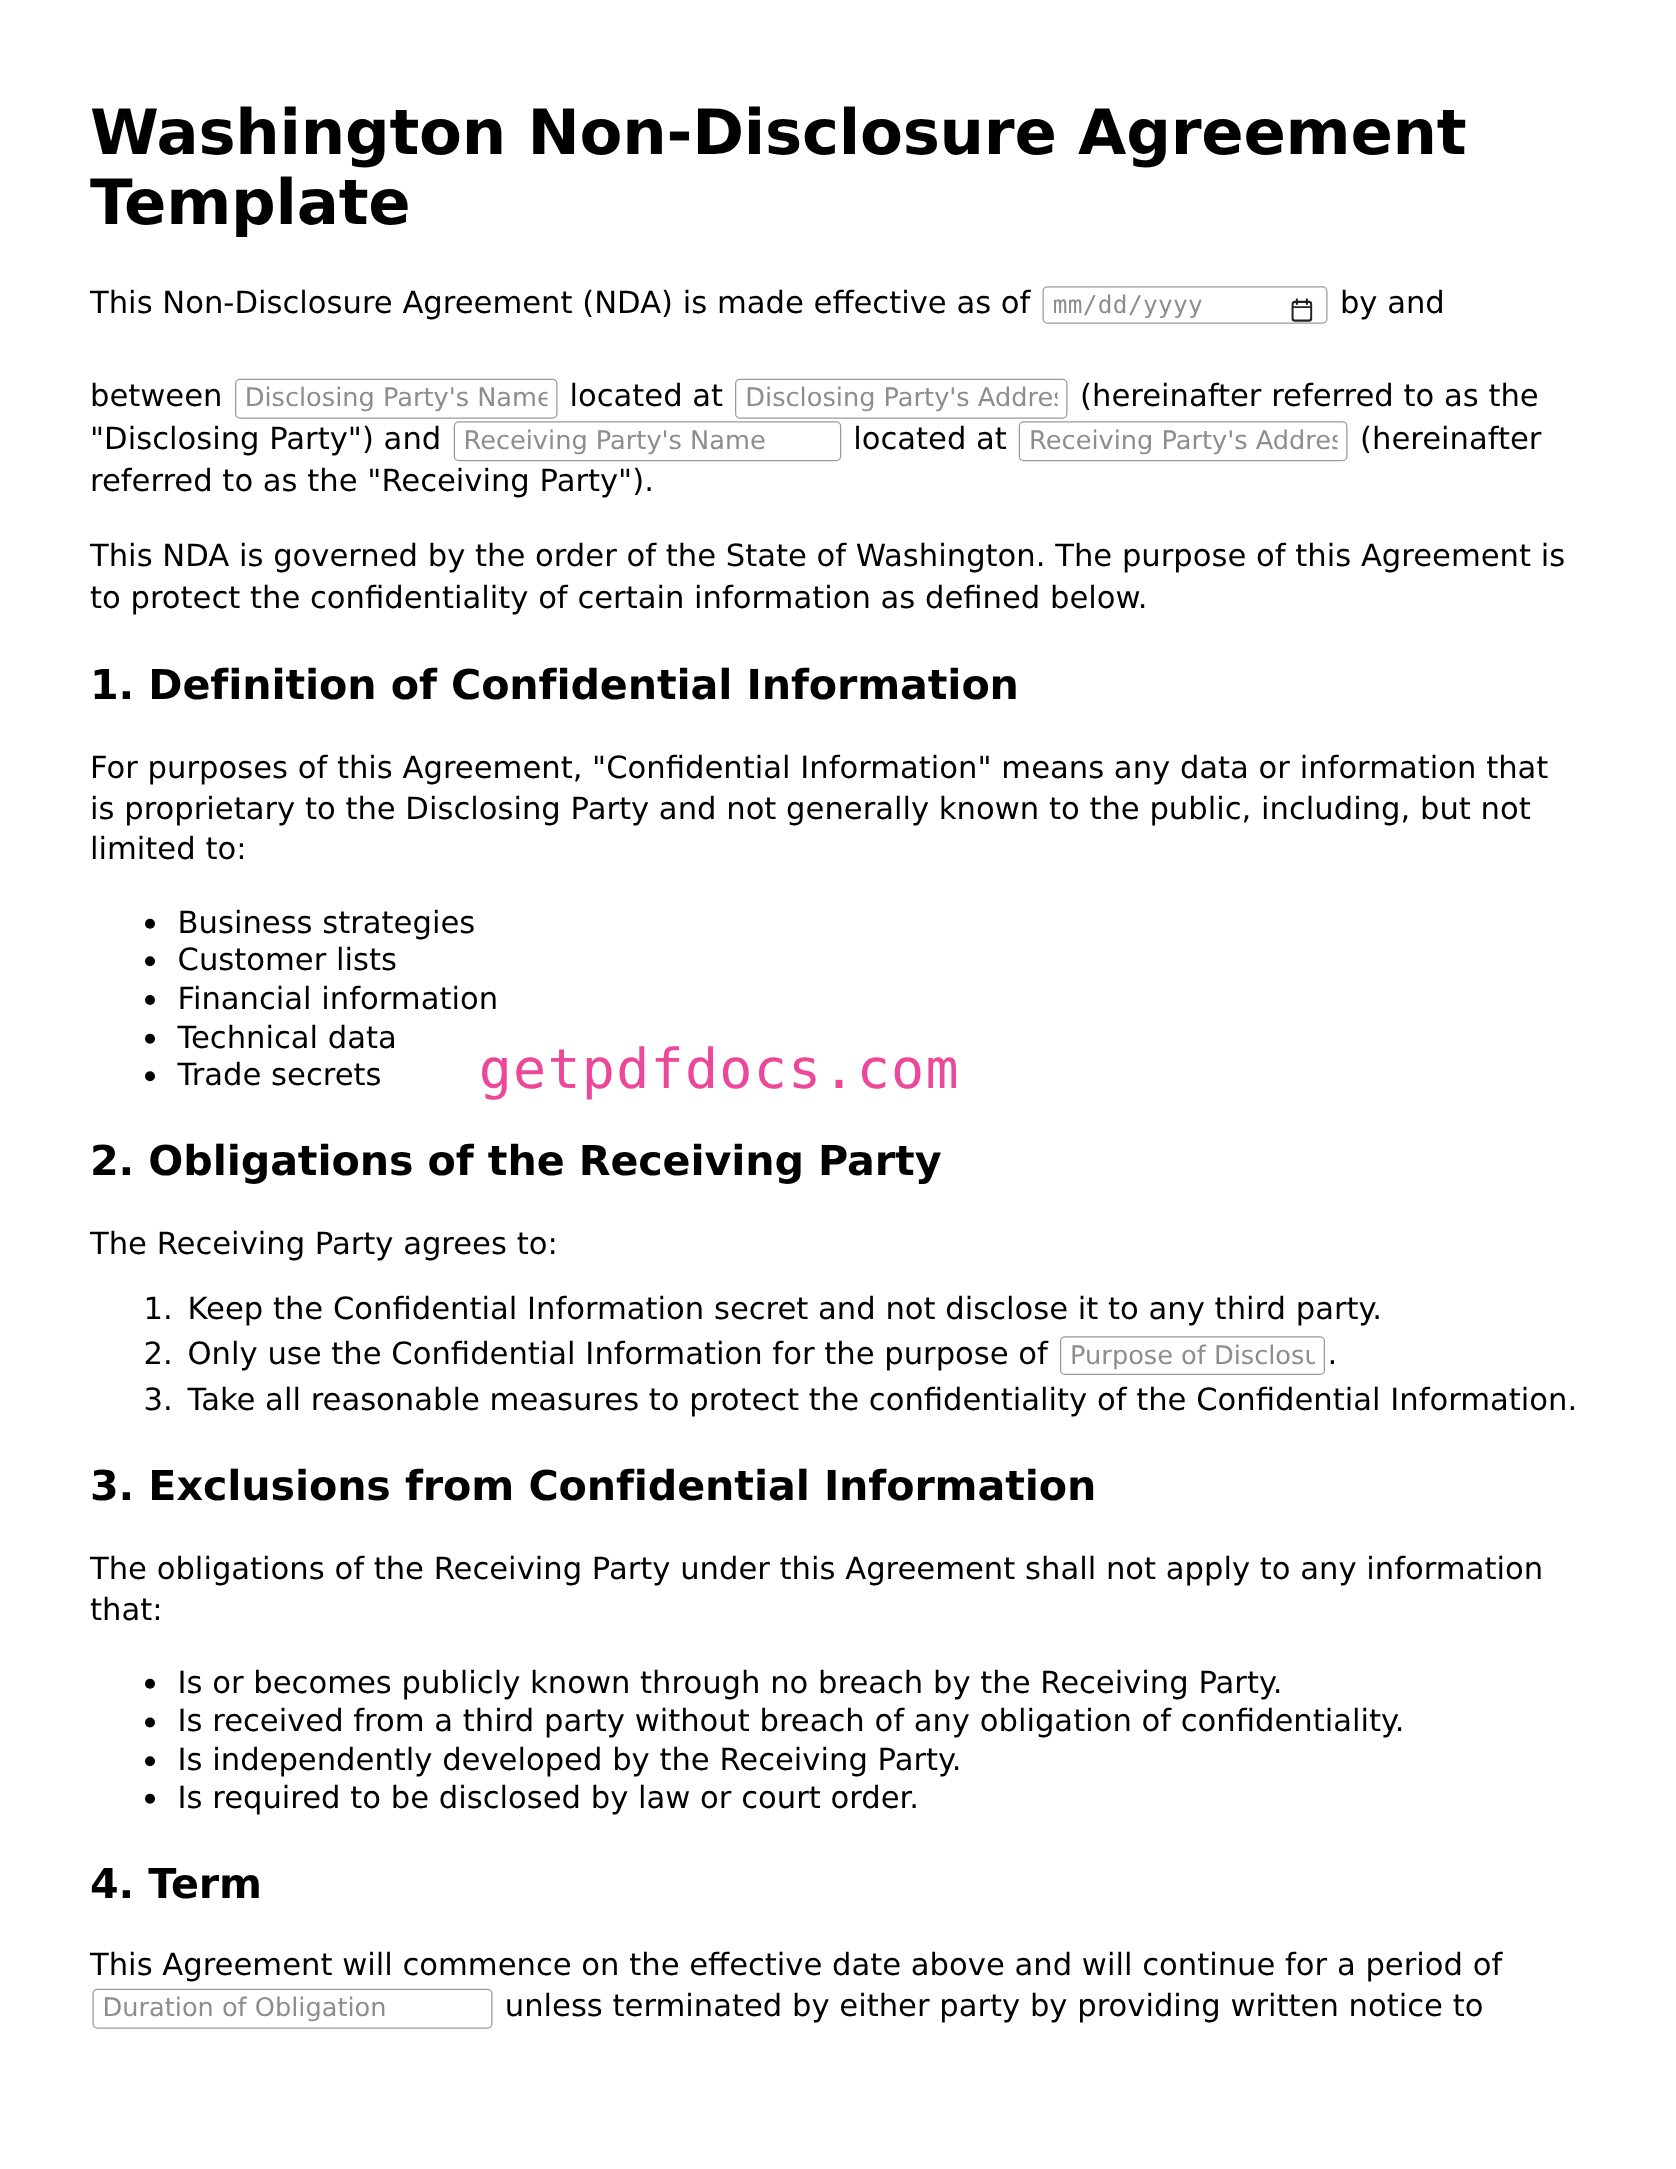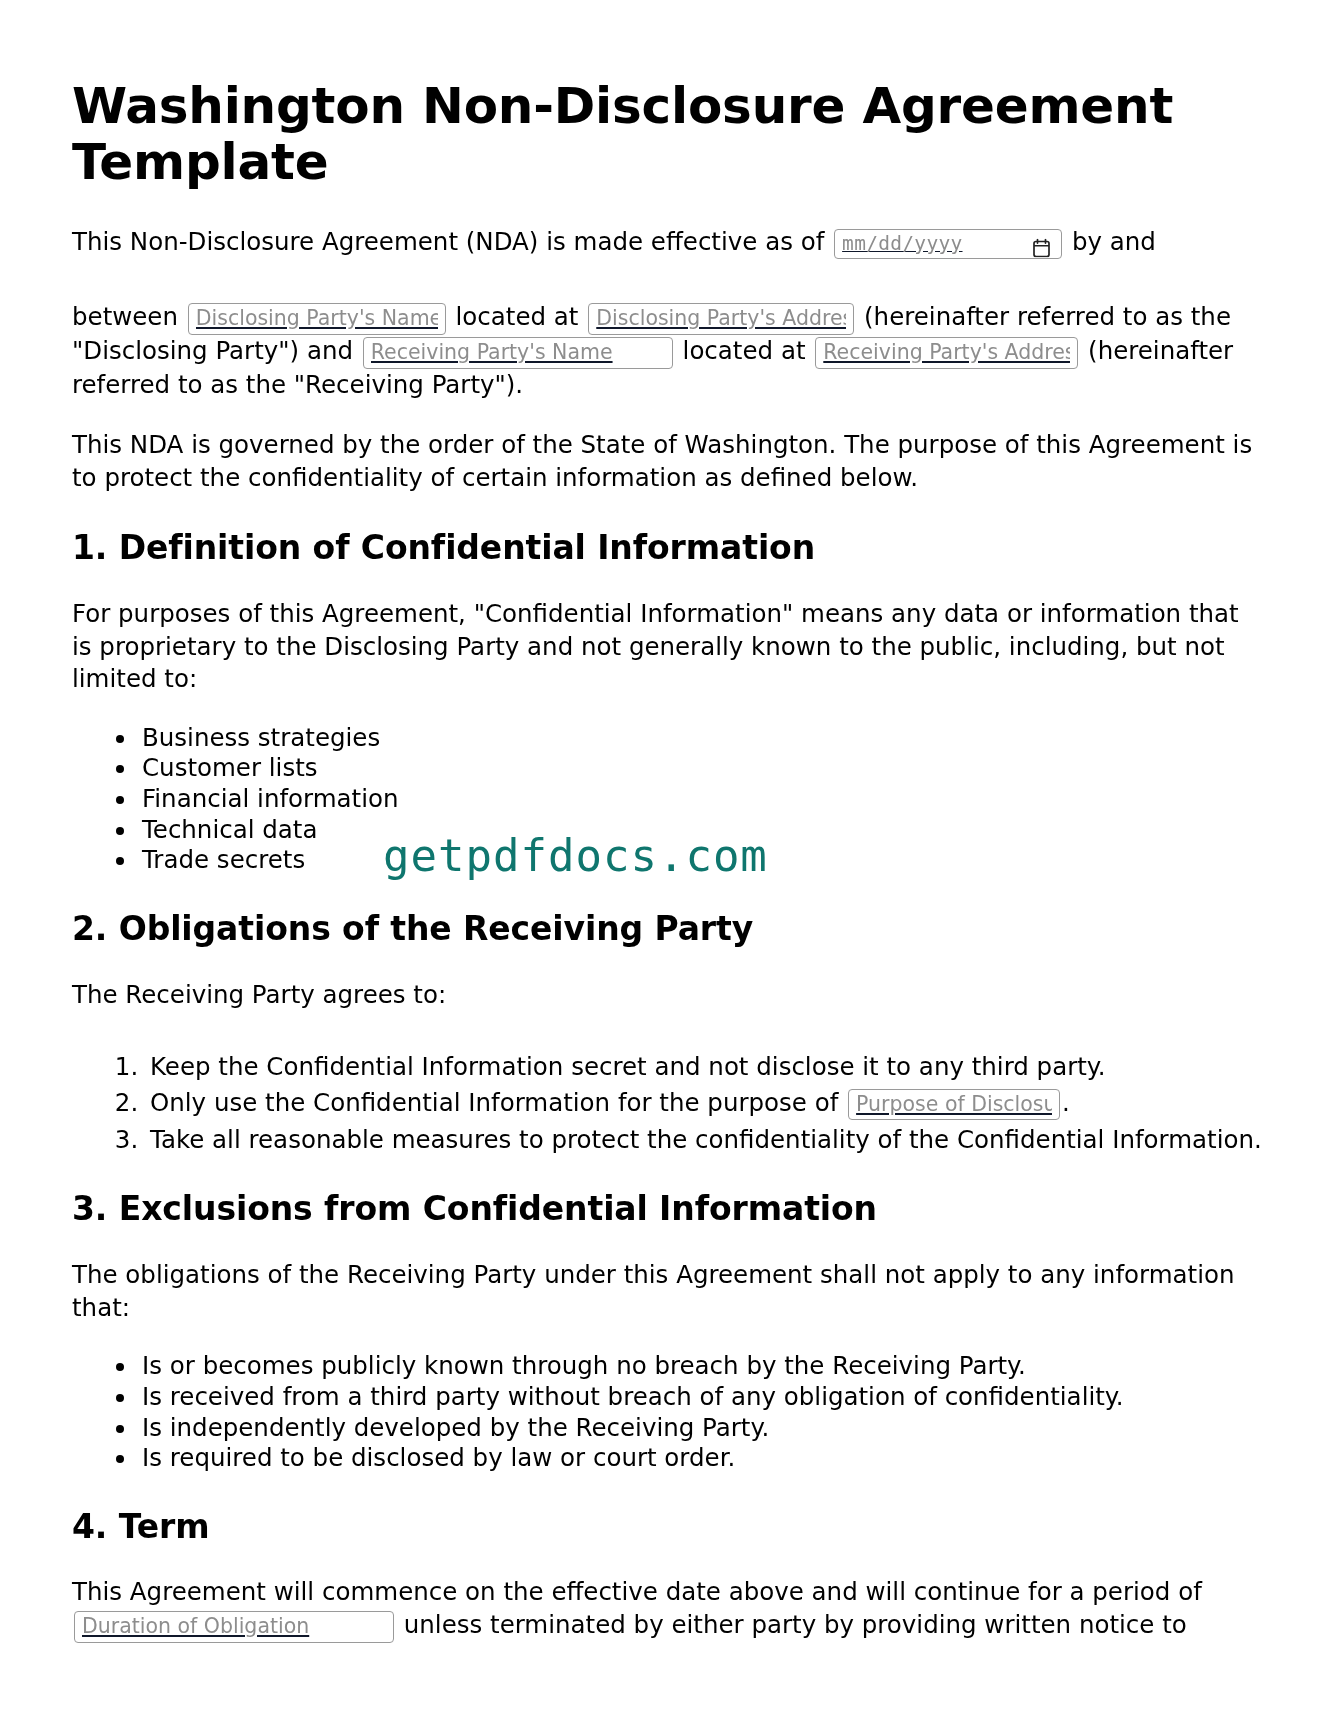--- a/index.html
+++ b/index.html
@@ -31,21 +31,21 @@
     margin: 0 0 36px 0;
     max-width: 1160px;
   }
   .para {
     font-size: 24.5px;
     line-height: 1.33;
     margin: 0 0 28px 0;
     max-width: 1190px;
     text-align: left;
   }
-  .para.tight { margin-bottom: 40px; }
+  .para.tight { margin-bottom: 20px; }
 
   h2.section-heading {
     font-size: 33px;
     font-weight: bold;
     line-height: 1.2;
     margin: 34px 0 30px 0;
     letter-spacing: -0.1px;
   }
 
   ul.doc-list, ol.doc-list {
@@ -69,21 +69,20 @@
     color: #0f172a;
     background: #ffffff;
     border: 1.5px solid #9a9a9a;
     border-radius: 4px;
     padding: 2px 7px;
     margin: 0 2px;
     vertical-align: baseline;
     box-sizing: border-box;
     outline: none;
     line-height: 1.25;
-    text-decoration: underline;
   }
   .fld::placeholder { color: #8d8d8d; opacity: 1; }
 
   .fld-date {
     font-family: "DejaVu Sans Mono", "Liberation Mono", monospace;
     font-size: 19.5px;
     width: 228px;
     padding-right: 6px;
     letter-spacing: 0.3px;
   }
@@ -110,21 +109,21 @@
   .w-duration          { width: 320px; }
 
   
   .watermark {
     position: absolute;
     left: 383px;
     top: 830px;
     font-family: "DejaVu Sans Mono", "Liberation Mono", monospace;
     font-size: 44px;
     letter-spacing: 1px;
-    color: #0f766e;
+    color: #ec4899;
     white-space: nowrap;
     user-select: none;
     pointer-events: none;
     z-index: 5;
   }
 </style>
 </head>
 <body>
 
 <div class="page">

